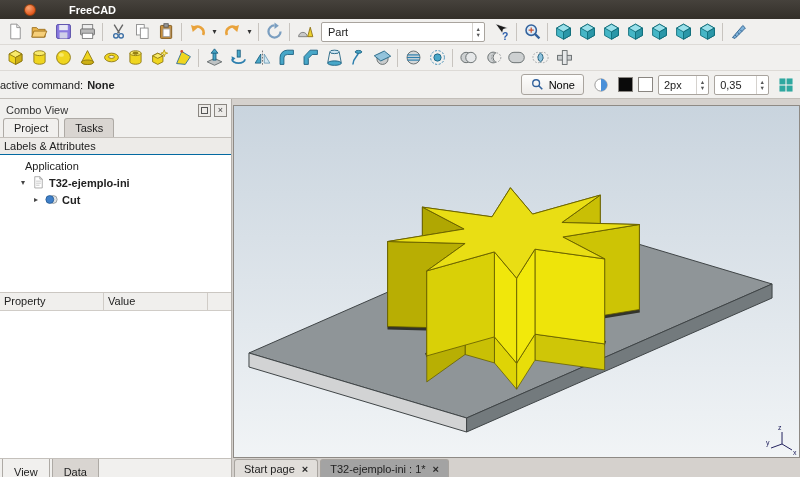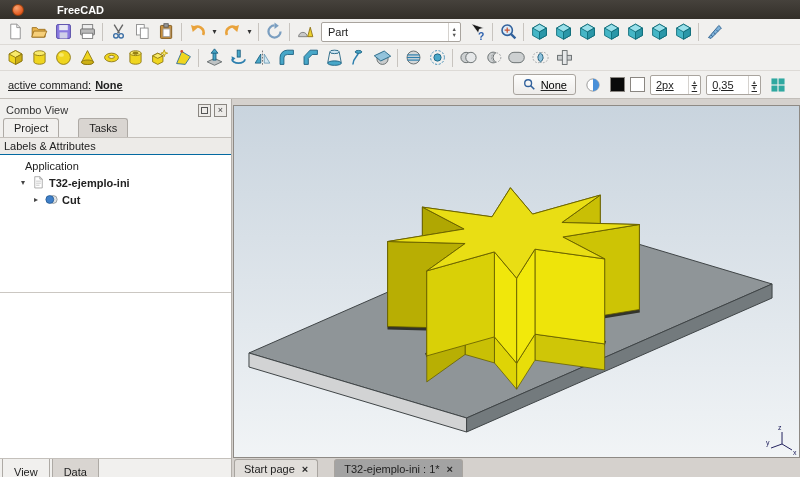--- a/index.html
+++ b/index.html
@@ -1,68 +1,68 @@
 <!DOCTYPE html>
 <html><head>
 <meta charset="utf-8">
 <style>
   *{margin:0;padding:0;box-sizing:border-box;}
   html,body{width:800px;height:477px;overflow:hidden;}
   body{font-family:"Liberation Sans",sans-serif;font-size:11px;color:#222;background:#f1f0ee;position:relative;}
 
   
-  .titlebar{height:19px;background:linear-gradient(#46423c,#332f29);display:flex;align-items:center;padding:0 12px;}
+  .titlebar{height:19px;background:linear-gradient(#46423c,#332f29);display:flex;align-items:center;padding:0 24px;}
   .closebtn{width:12px;height:12px;border-radius:50%;background:radial-gradient(circle at 35% 30%,#f9a573,#e2571d 72%);border:1px solid #93400f;margin-right:33px;flex:none;}
   .titletext{color:#fff;font-weight:bold;}
 
   
   .toolbar{height:26px;display:flex;align-items:center;padding:0 3px;background:#f1f0ee;border-bottom:1px solid #dddad6;}
   .tbtn{width:24px;height:24px;display:inline-flex;align-items:center;justify-content:center;border-radius:3px;flex:none;}
   .tsep{width:1px;height:18px;background:#c8c4bf;margin:0 3px;flex:none;}
   .ddbtn{width:11px;text-align:center;font-size:8px;color:#333;flex:none;}
-  .wbcombo{width:140px;height:20px;background:#fff;border:1px solid #a9a49e;border-radius:2px;display:inline-flex;align-items:center;margin:0 4px;padding-left:6px;flex:none;}
+  .wbcombo{width:164px;height:20px;background:#fff;border:1px solid #a9a49e;border-radius:2px;display:inline-flex;align-items:center;margin:0 4px;padding-left:6px;flex:none;}
   .wbtext{flex:1;}
   .spincol{display:flex;flex-direction:column;justify-content:center;line-height:6px;font-size:5.5px;color:#555;padding:0 3px;border-left:1px solid #d5d2ce;height:100%;}
 
   
-  .cmdbar{height:28px;display:flex;align-items:center;padding:0 8px;background:#f1f0ee;border-bottom:1px solid #c2beb9;gap:4px;text-decoration:underline;}
+  .cmdbar{height:28px;display:flex;align-items:center;padding:0 0;background:#f1f0ee;border-bottom:1px solid #c2beb9;gap:4px;}
   .cmdright{margin-left:auto;display:flex;align-items:center;gap:5px;padding-right:2px;}
   .selbtn{height:21px;border:1px solid #a9a49e;background:linear-gradient(#fdfdfc,#eeecea);border-radius:3px;display:inline-flex;align-items:center;gap:4px;padding:0 8px;font-family:inherit;font-size:11px;}
   .swatch{width:15px;height:15px;border:1px solid #8a8681;flex:none;}
   .swatch.black{background:#0a0a0a;}
   .swatch.white{background:#fff;}
   .spinbox{height:20px;border:1px solid #a9a49e;background:#fff;border-radius:2px;display:inline-flex;align-items:center;padding-left:5px;gap:14px;}
 
   
   .main{position:absolute;top:99px;left:0;right:0;bottom:0;display:flex;}
   .sidebar{width:232px;flex:none;display:flex;flex-direction:column;background:#f1f0ee;border-right:1px solid #b3afaa;}
   .cv-header{height:19px;display:flex;align-items:center;padding:3px 4px 0 6px;}
   .cv-title{flex:1;color:#333;}
   .wbtn{width:13px;height:13px;border:1px solid #8a8681;background:#edebe8;display:inline-flex;align-items:center;justify-content:center;font-size:9px;color:#444;margin-left:3px;}
   .wbtn.sq::after{content:"";width:5px;height:5px;border:1px solid #555;display:block;}
-  .cv-tabs{height:20px;display:flex;align-items:flex-end;padding-left:3px;gap:19px;border-bottom:1px solid #c4c0bb;}
+  .cv-tabs{height:20px;display:flex;align-items:flex-end;padding-left:3px;gap:5px;border-bottom:1px solid #c4c0bb;}
   .cv-tab{height:19px;padding:0 10px;display:inline-flex;align-items:center;background:#d9d5d1;border:1px solid #aeaaa5;border-bottom:none;border-radius:3px 3px 0 0;}
   .cv-tab.active{background:#f1f0ee;}
   .cv-section{height:17px;line-height:16px;padding-left:4px;background:#edebe8;border-bottom:1px solid #0369a1;}
   .cv-tree{height:138px;background:#fff;border-bottom:1px solid #cbc7c2;padding-top:2px;overflow:hidden;}
   .trow{height:17px;display:flex;align-items:center;gap:3px;}
   .texp{width:10px;font-size:8px;color:#444;text-align:center;flex:none;}
   .ticon{width:15px;height:15px;flex:none;display:inline-flex;}
   .prop-header{height:18px;display:flex;background:#f0efed;border-bottom:1px solid #d0ccc7;}
   .prop-cell{width:104px;border-right:1px solid #d0ccc7;padding:2px 0 0 4px;}
   .prop-body{flex:1;background:#fff;}
   .cv-bottom-tabs{height:19px;display:flex;align-items:flex-start;padding-left:2px;gap:2px;background:#f1f0ee;border-top:1px solid #c4c0bb;}
   .cv-btab{height:26px;padding:0 11px;display:inline-flex;align-items:center;background:#d9d5d1;border:1px solid #aeaaa5;border-top:none;border-radius:0 0 4px 4px;}
   .cv-btab.active{background:#f1f0ee;}
 
   
   .viewport{flex:1;position:relative;background:#d5d1cd;}
   .canvas{position:absolute;top:6px;left:1px;right:0;bottom:19px;border:1px solid #8e8a85;}
   .scene{width:100%;height:100%;display:block;}
-  .vtabs{position:absolute;left:0;right:0;bottom:0;height:19px;background:#d5d1cd;display:flex;align-items:flex-end;padding-left:2px;gap:16px;}
+  .vtabs{position:absolute;left:0;right:0;bottom:0;height:19px;background:#d5d1cd;display:flex;align-items:flex-end;padding-left:2px;gap:2px;}
   .vtab{height:18px;display:inline-flex;align-items:center;gap:7px;padding:0 9px;background:#e1deda;border:1px solid #a8a49f;border-bottom:none;border-radius:3px 3px 0 0;}
   .vtab.active{background:#a3a3a3;}
   .vclose{font-weight:bold;color:#2b2b2b;}
   b{font-weight:bold;}
 </style>
 </head>
 <body>
 
 <div class="titlebar">
   <span class="closebtn"></span>
@@ -454,20 +454,24 @@
           <span class="texp">▸</span>
           <span class="ticon">
             <svg viewBox="0 0 22 22" width="15" height="15">
               <circle cx="13.5" cy="11" r="5.8" fill="#dfe2e3" stroke="#7c8082"></circle>
               <circle cx="8.5" cy="11" r="5.8" fill="#3f7fc8" stroke="#1c4f86"></circle>
             </svg>
           </span>
           <b>Cut</b>
         </div>
       </div>
+    <div class="prop-header" id="propHeader">
+        <span class="prop-cell">Property</span>
+        <span class="prop-cell">Value</span>
+      </div>
     <div class="prop-body"></div>
     <div class="cv-bottom-tabs" id="cvBottomTabs">
         <span class="cv-btab active">View</span>
         <span class="cv-btab">Data</span>
       </div>
   </div>
 
   <div class="viewport">
     <div class="canvas">
       <svg class="scene" viewBox="0 0 566 351" preserveAspectRatio="none">

